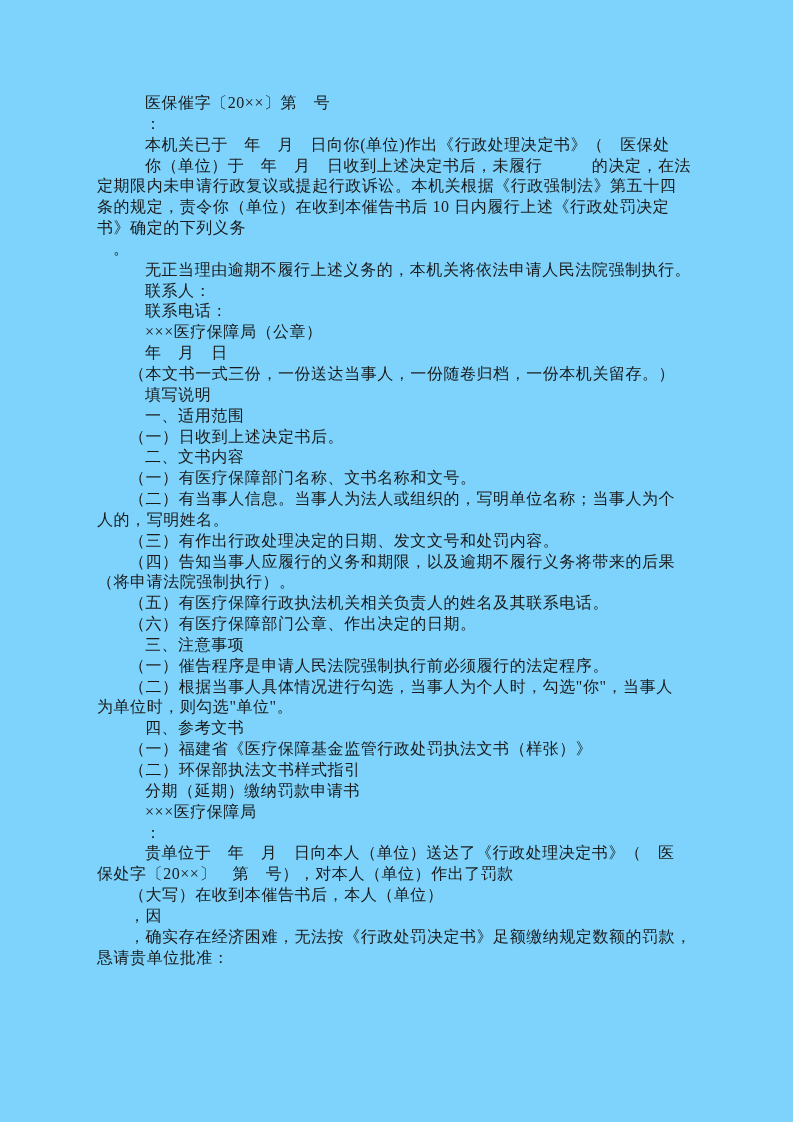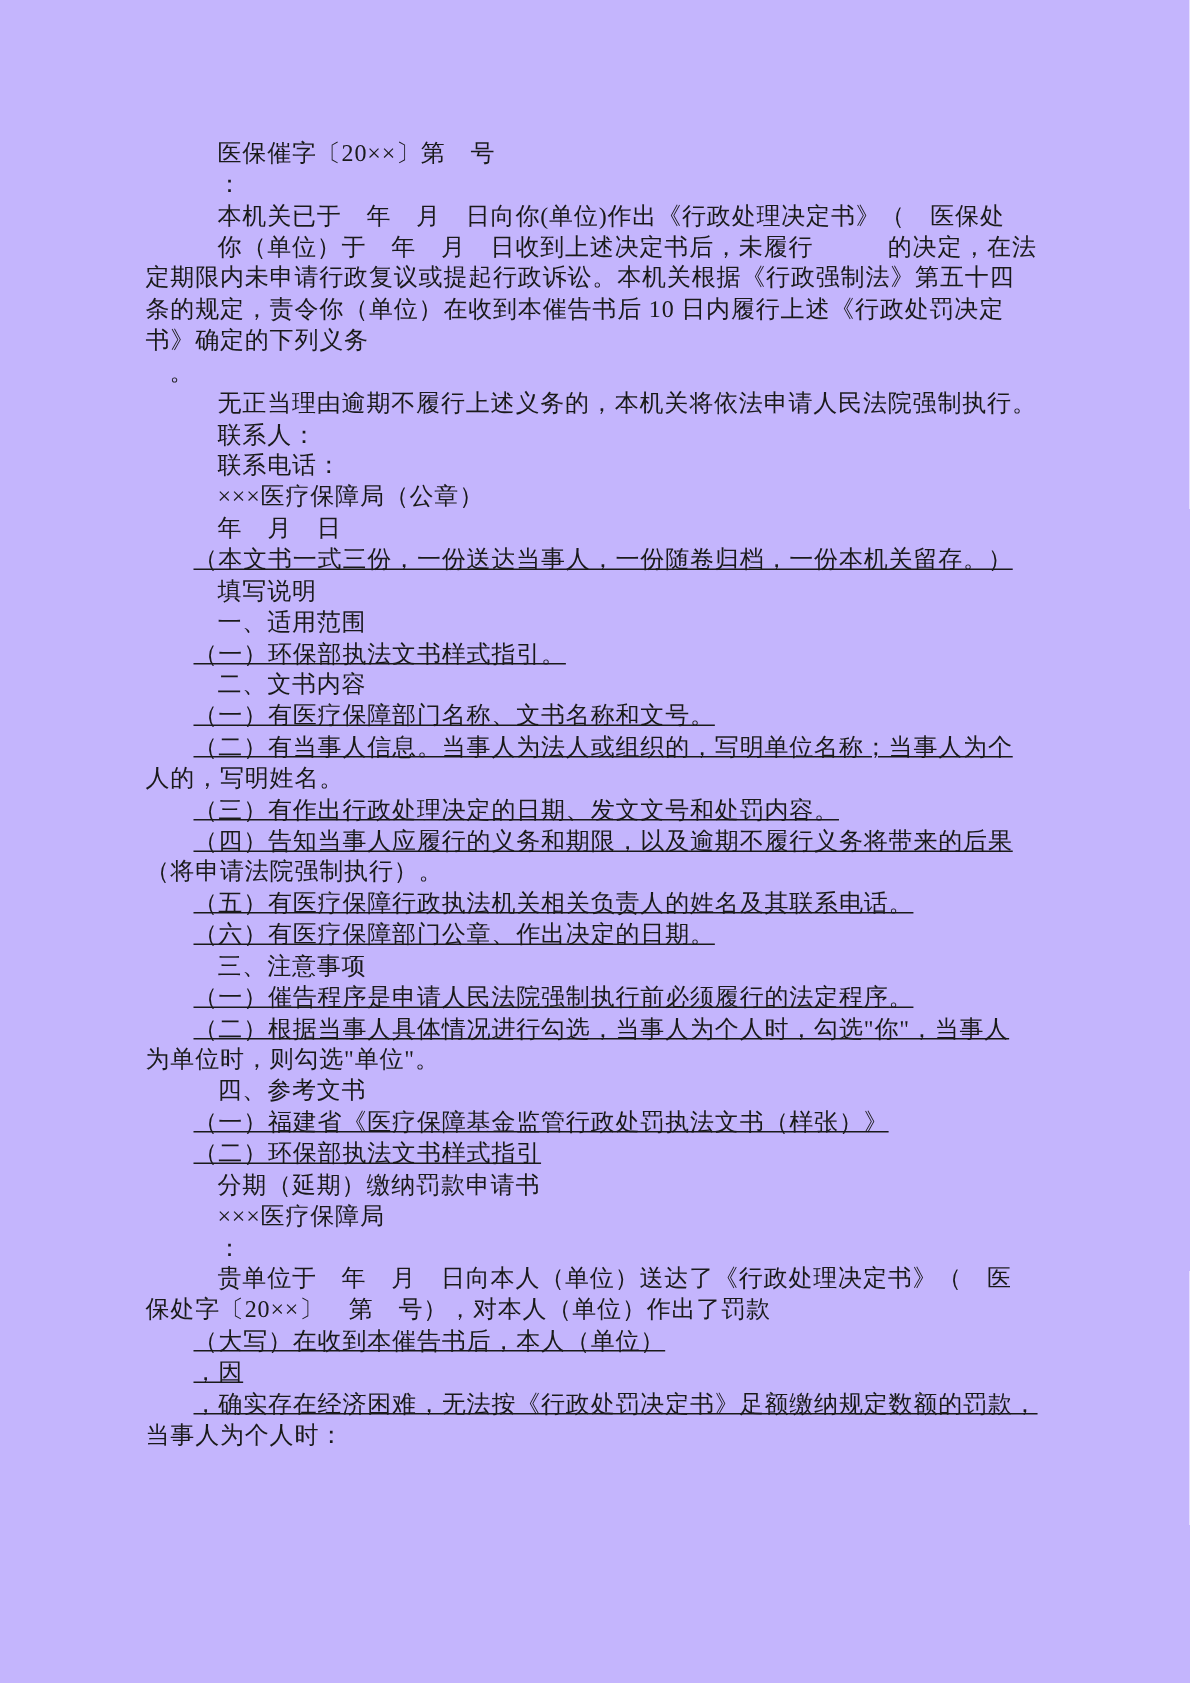--- a/index.html
+++ b/index.html
@@ -1,39 +1,39 @@
 <!DOCTYPE html>
 <html><head>
 <meta charset="utf-8">
 <style>
   html,body{margin:0;padding:0;background:#ffffff;}
   .page{
     position:relative;
     width:793px;
     height:1122px;
-    background:#c4b5fd;
+    background:#7dd3fc;
     overflow:hidden;
   }
   .doc{
     position:absolute;
     left:97px;
     top:93px;
     width:618px;
     font-family:"Liberation Serif","DejaVu Serif",serif;
     font-size:16px;
     line-height:20.85px;
     color:#1a1a1a;
     letter-spacing:0.55px;
   }
   .ln{
     white-space:pre-wrap;
     min-height:20.85px;
   }
   .a{padding-left:48px;}  
-  .b{padding-left:32px;text-decoration:underline;}  
+  .b{padding-left:32px;}  
   .c{padding-left:16px;}  
 </style>
 </head>
 <body>
 
 <div class="page">
   <div class="doc">
     <div class="ln a">医保催字〔20××〕第　号</div>
     <div class="ln a">：</div>
     <div class="ln a">本机关已于　年　月　日向你(单位)作出《行政处理决定书》（　医保处</div>
@@ -43,21 +43,21 @@
     <div class="ln">书》确定的下列义务</div>
     <div class="ln c">。</div>
     <div class="ln a">无正当理由逾期不履行上述义务的，本机关将依法申请人民法院强制执行。</div>
     <div class="ln a">联系人：</div>
     <div class="ln a">联系电话：</div>
     <div class="ln a">×××医疗保障局（公章）</div>
     <div class="ln a">年　月　日</div>
     <div class="ln b">（本文书一式三份，一份送达当事人，一份随卷归档，一份本机关留存。）</div>
     <div class="ln a">填写说明</div>
     <div class="ln a">一、适用范围</div>
-    <div class="ln b">（一）环保部执法文书样式指引。</div>
+    <div class="ln b">（一）日收到上述决定书后。</div>
     <div class="ln a">二、文书内容</div>
     <div class="ln b">（一）有医疗保障部门名称、文书名称和文号。</div>
     <div class="ln b">（二）有当事人信息。当事人为法人或组织的，写明单位名称；当事人为个</div>
     <div class="ln">人的，写明姓名。</div>
     <div class="ln b">（三）有作出行政处理决定的日期、发文文号和处罚内容。</div>
     <div class="ln b">（四）告知当事人应履行的义务和期限，以及逾期不履行义务将带来的后果</div>
     <div class="ln">（将申请法院强制执行）。</div>
     <div class="ln b">（五）有医疗保障行政执法机关相关负责人的姓名及其联系电话。</div>
     <div class="ln b">（六）有医疗保障部门公章、作出决定的日期。</div>
     <div class="ln a">三、注意事项</div>
@@ -68,15 +68,15 @@
     <div class="ln b">（一）福建省《医疗保障基金监管行政处罚执法文书（样张）》</div>
     <div class="ln b">（二）环保部执法文书样式指引</div>
     <div class="ln a">分期（延期）缴纳罚款申请书</div>
     <div class="ln a">×××医疗保障局</div>
     <div class="ln a">：</div>
     <div class="ln a">贵单位于　年　月　日向本人（单位）送达了《行政处理决定书》（　医</div>
     <div class="ln">保处字〔20××〕　第　号），对本人（单位）作出了罚款</div>
     <div class="ln b">（大写）在收到本催告书后，本人（单位）</div>
     <div class="ln b">，因</div>
     <div class="ln b">，确实存在经济困难，无法按《行政处罚决定书》足额缴纳规定数额的罚款，</div>
-    <div class="ln">当事人为个人时：</div>
+    <div class="ln">恳请贵单位批准：</div>
   </div>
 </div>
 
 </body></html>

